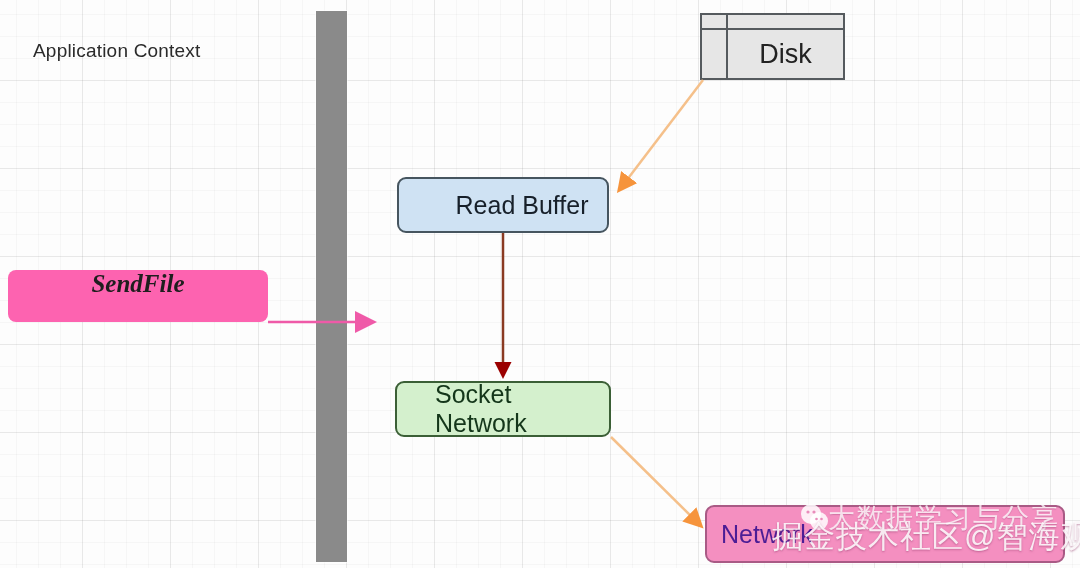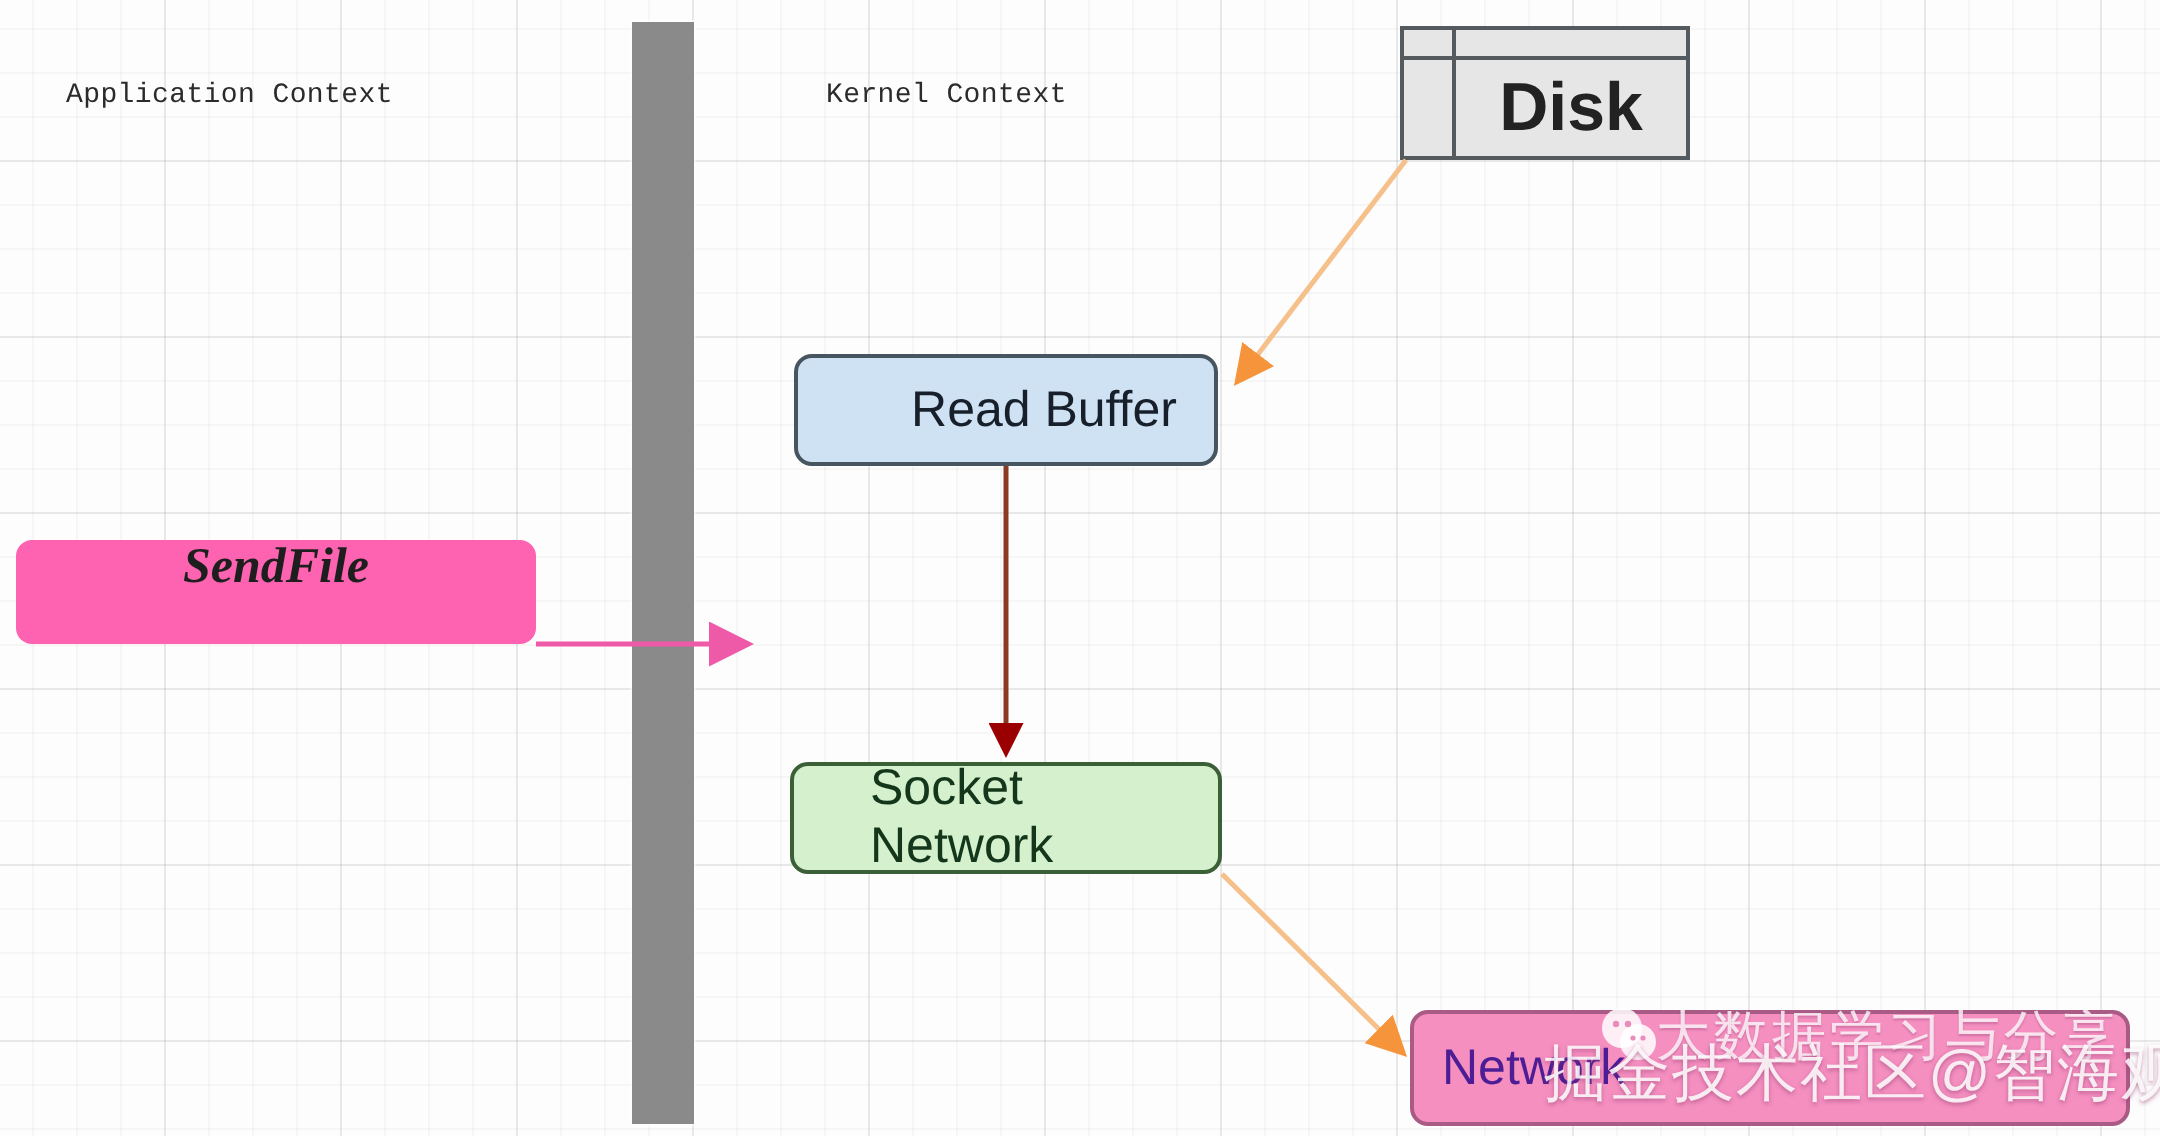--- a/index.html
+++ b/index.html
@@ -22,22 +22,22 @@
       88px 88px,
       88px 88px,
       22px 22px,
       22px 22px;
     background-position: -6px -8px, -6px -8px, -6px -8px, -6px -8px;
     font-family: "Liberation Sans", sans-serif;
   }
 
   .ctx-label {
     position: absolute;
-    font-family: Liberation Mono, monospace;
-    font-size: 14px;
+    font-family: Liberation Sans, sans-serif;
+    font-size: 19px;
     font-weight: 400;
     color: #2b2b2b;
     letter-spacing: 0.2px;
     white-space: nowrap;
   }
   #app-context-label { left: 33px; top: 40px; }
   #kernel-context-label { left: 413px; top: 40px; }
 
   #divider-bar {
     position: absolute;
@@ -74,22 +74,22 @@
   }
   #disk-label {
     position: absolute;
     left: 26px;
     right: 0;
     top: 15px;
     bottom: 0;
     display: flex;
     align-items: center;
     justify-content: center;
-    font-size: 34px;
-    font-weight: 700;
+    font-size: 27px;
+    font-weight: 400;
     color: #222222;
     font-family: "Liberation Sans", sans-serif;
   }
 
   
   .buffer-box {
     position: absolute;
     box-sizing: border-box;
     border-radius: 9px;
     display: flex;
@@ -186,21 +186,20 @@
     pointer-events: none;
   }
 </style>
 </head>
 <body>
 
 <div id="canvas">
 
   <div class="ctx-label" id="app-context-label">Application Context</div>
 
-  <div class="ctx-label" id="kernel-context-label">Kernel Context</div>
 
   <div id="divider-bar"></div>
 
   <div id="disk-node">
     <div class="disk-header-line"></div>
     <div class="disk-col-line"></div>
     <div id="disk-label">Disk</div>
   </div>
 
   <div class="buffer-box" id="read-buffer-node">

